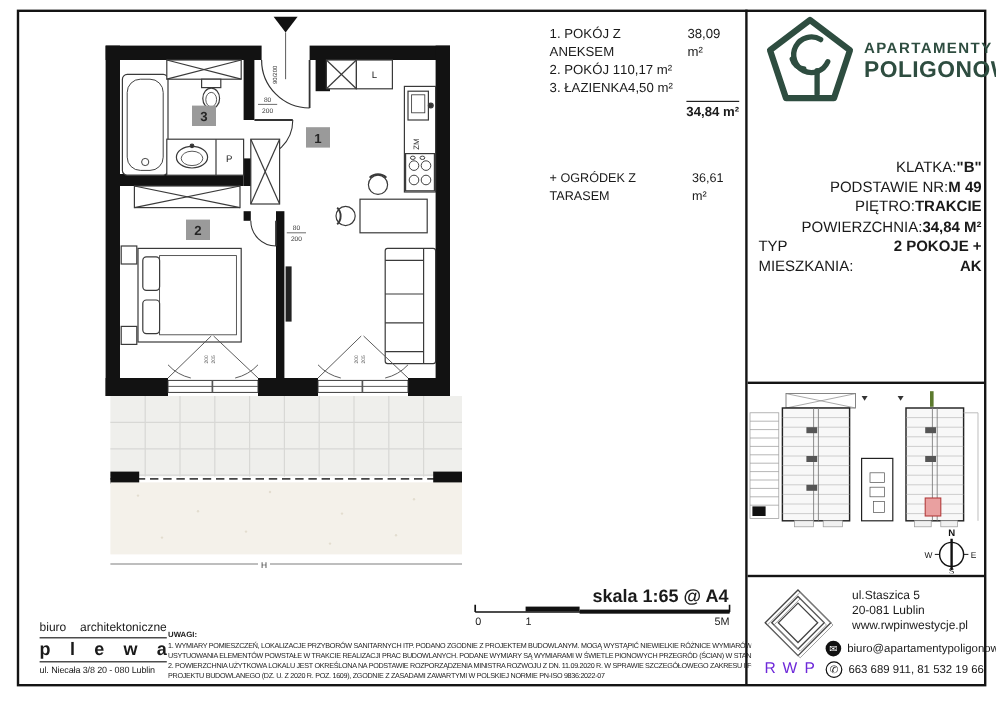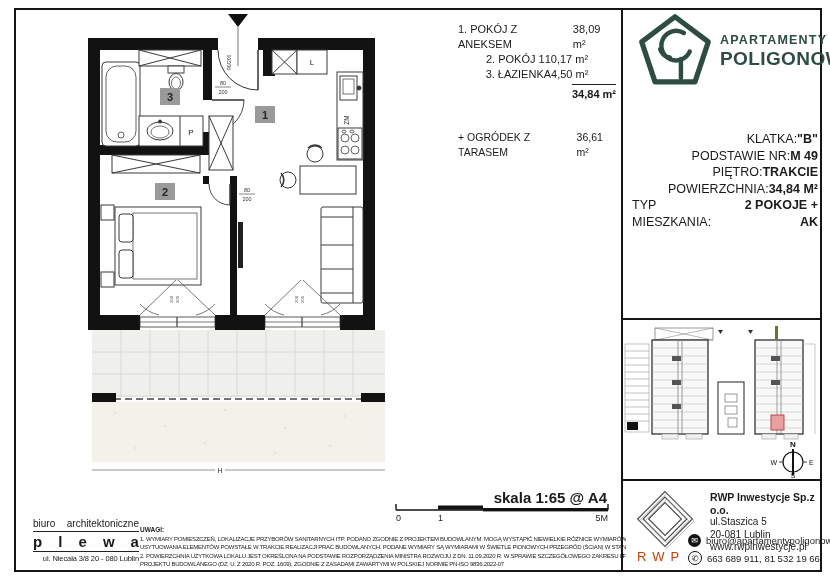--- a/index.html
+++ b/index.html
@@ -5,54 +5,54 @@
   html,body{margin:0;padding:0;background:#fff}
   .page{position:relative;width:830px;height:587px;background:#fff;overflow:hidden;
         font-family:"Liberation Sans",sans-serif;color:#1a1a1a}
   .abs{position:absolute}
   .frame{left:14px;top:8px;width:804px;height:560px;border:2px solid #141414}
   .vdiv{left:621px;top:8px;width:2px;height:562px;background:#141414}
   .hdiv{background:#141414;height:2px}
 
   
   .roomlist{left:458px;top:22px;width:158px;font-size:11px;line-height:15px}
-  .rl-row{display:flex;justify-content:center}
+  .rl-row{display:flex;justify-content:flex-start}
   .rl-total{display:flex;justify-content:flex-end;margin-top:2px}
   .rl-total span{border-top:1.5px solid #222;padding-top:2px;font-weight:bold}
-  .rl-garden{display:flex;justify-content:space-between;margin-top:28px;font-size:10.5px}
+  .rl-garden{display:flex;justify-content:space-between;margin-top:40px;font-size:10.5px}
 
   
   .brandtext{left:720px;top:33px;color:#2e4d40}
   .brand1{font-size:12.5px;font-weight:bold;letter-spacing:1.2px}
   .brand2{font-size:19px;font-weight:bold;letter-spacing:.4px;margin-top:1px}
 
   
   .info{left:632px;top:131px;width:186px;font-size:12.5px;line-height:16.5px}
   .info-row{display:flex;justify-content:flex-end}
   .info-row .val{font-weight:bold;text-align:right}
 
   
   .scalelabel{left:395px;top:489px;width:212px;text-align:right;font-size:15px;font-weight:bold}
 
   
-  .plewa{left:33px;top:518px;width:106px;text-align:right}
+  .plewa{left:33px;top:518px;width:106px;text-align:left}
   .plewa .l1{font-size:10px;display:flex;justify-content:space-between}
   .plewa .nm{font-size:15px;font-weight:bold;word-spacing:7px;border-top:1.5px solid #222;
              border-bottom:1.5px solid #222;padding:1px 0;margin:2px 0;display:flex;justify-content:space-between}
   .plewa .ad{font-size:7.5px;letter-spacing:-.1px;white-space:nowrap}
 
   
   .notes{left:140px;top:526px;width:486px;overflow:hidden;color:#222}
   .notes .hd{font-size:6.5px;font-weight:bold;margin-bottom:2px}
   .notes .ln{font-size:6px;line-height:8.4px;letter-spacing:-.25px;white-space:nowrap}
 
   
   .devinfo{left:710px;top:491px;font-size:10px;line-height:12.5px}
   .devinfo .co{font-weight:bold;font-size:10.5px}
-  .rwp-label{left:637px;top:549px;font-size:13px;letter-spacing:6px;color:#c2410c}
+  .rwp-label{left:637px;top:549px;font-size:13px;letter-spacing:6px;color:#6d28d9}
   .iconrow{display:flex;align-items:center;gap:5px;font-size:9.5px}
   .ic-mail{width:13px;height:13px;border-radius:50%;background:#111;color:#fff;display:flex;
            align-items:center;justify-content:center;font-size:8px;flex:0 0 13px}
   .ic-phone{width:12px;height:12px;border-radius:50%;border:1.3px solid #111;color:#111;display:flex;
             align-items:center;justify-content:center;font-size:8.5px;flex:0 0 12px}
   svg text{font-family:"Liberation Sans",sans-serif}
 </style>
 </head>
 <body>
 
@@ -421,21 +421,20 @@
       <polygon points="37,16 55,34 37,52 19,34"></polygon>
     </g>
     <g fill="none" stroke="#888" stroke-width="0.7">
       <polygon points="39,6 69,36 39,66 9,36"></polygon>
       <polygon points="39,12 63,36 39,60 15,36"></polygon>
     </g>
   </svg>
   <div class="abs rwp-label">RWP</div>
 
   <div class="abs devinfo">
-    <div class="co">RWP Inwestycje Sp.z o.o.</div>
     <div>ul.Staszica 5</div>
     <div>20-081 Lublin</div>
     <div>www.rwpinwestycje.pl</div>
   </div>
   <div class="abs iconrow" style="left:688px;top:534px">
     <span class="ic-mail">✉</span>
     <span>biuro@apartamentypoligonowa.pl</span>
   </div>
   <div class="abs iconrow" style="left:688px;top:551px">
     <span class="ic-phone">✆</span>

